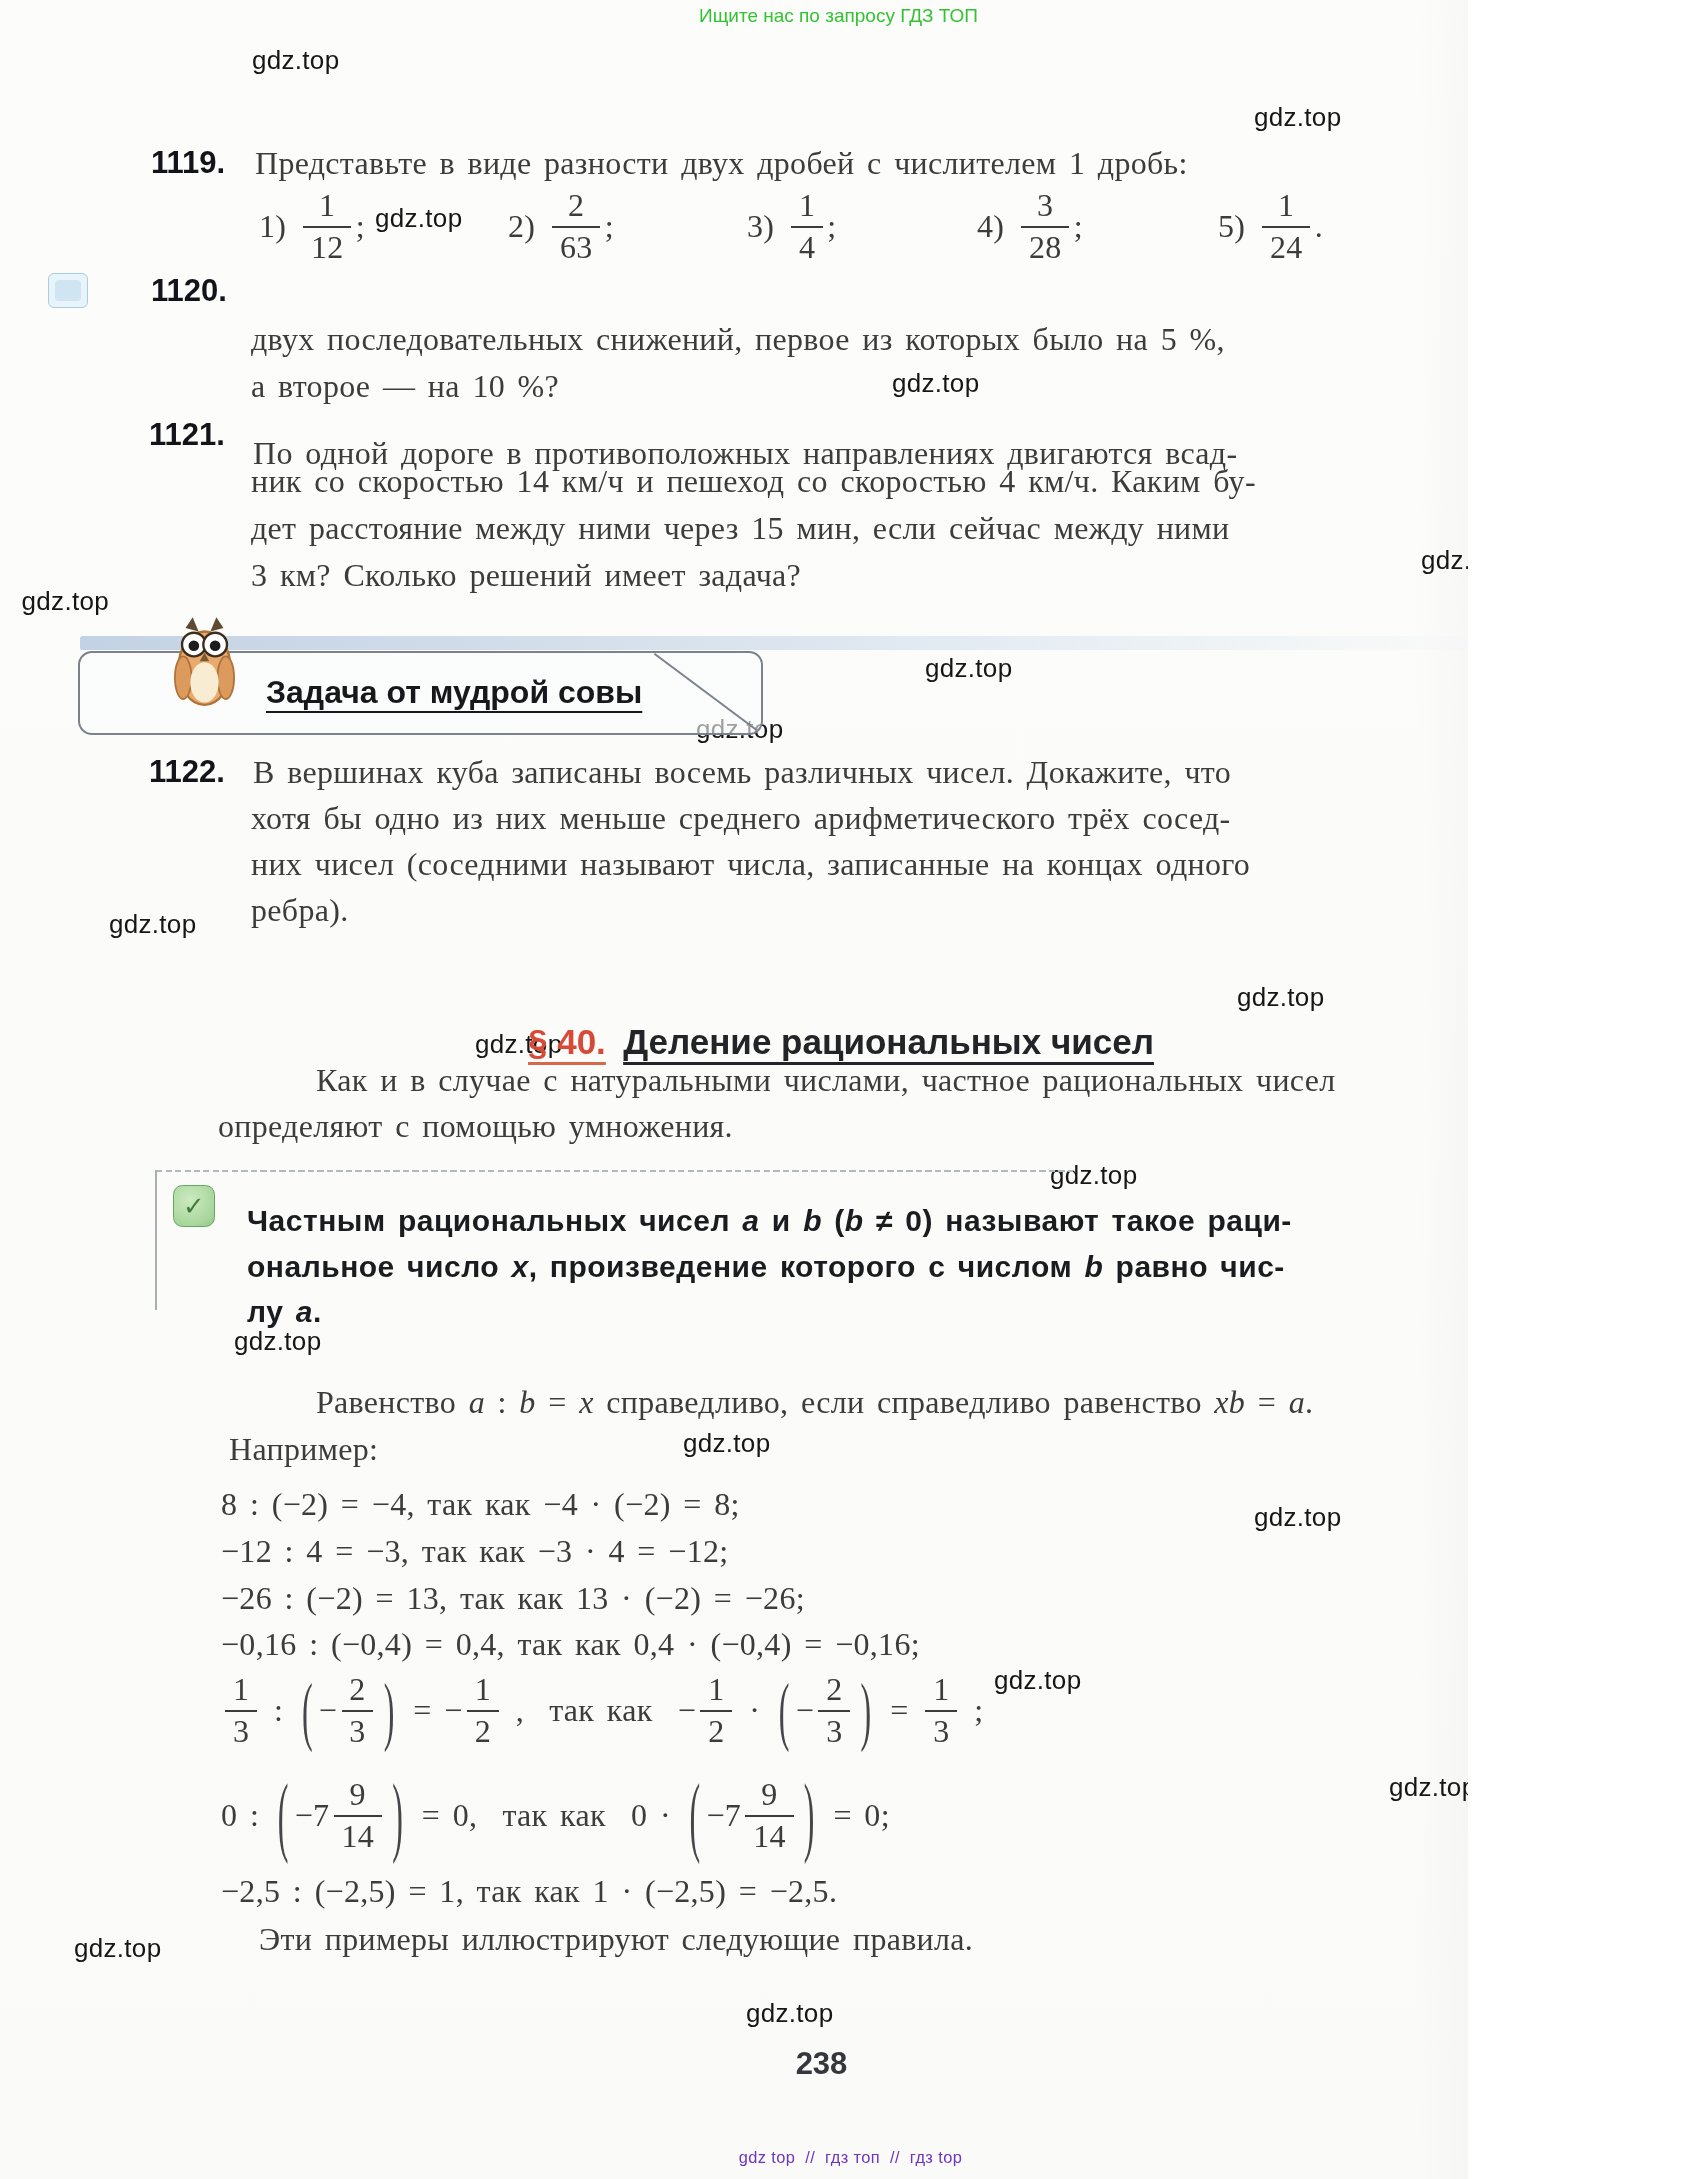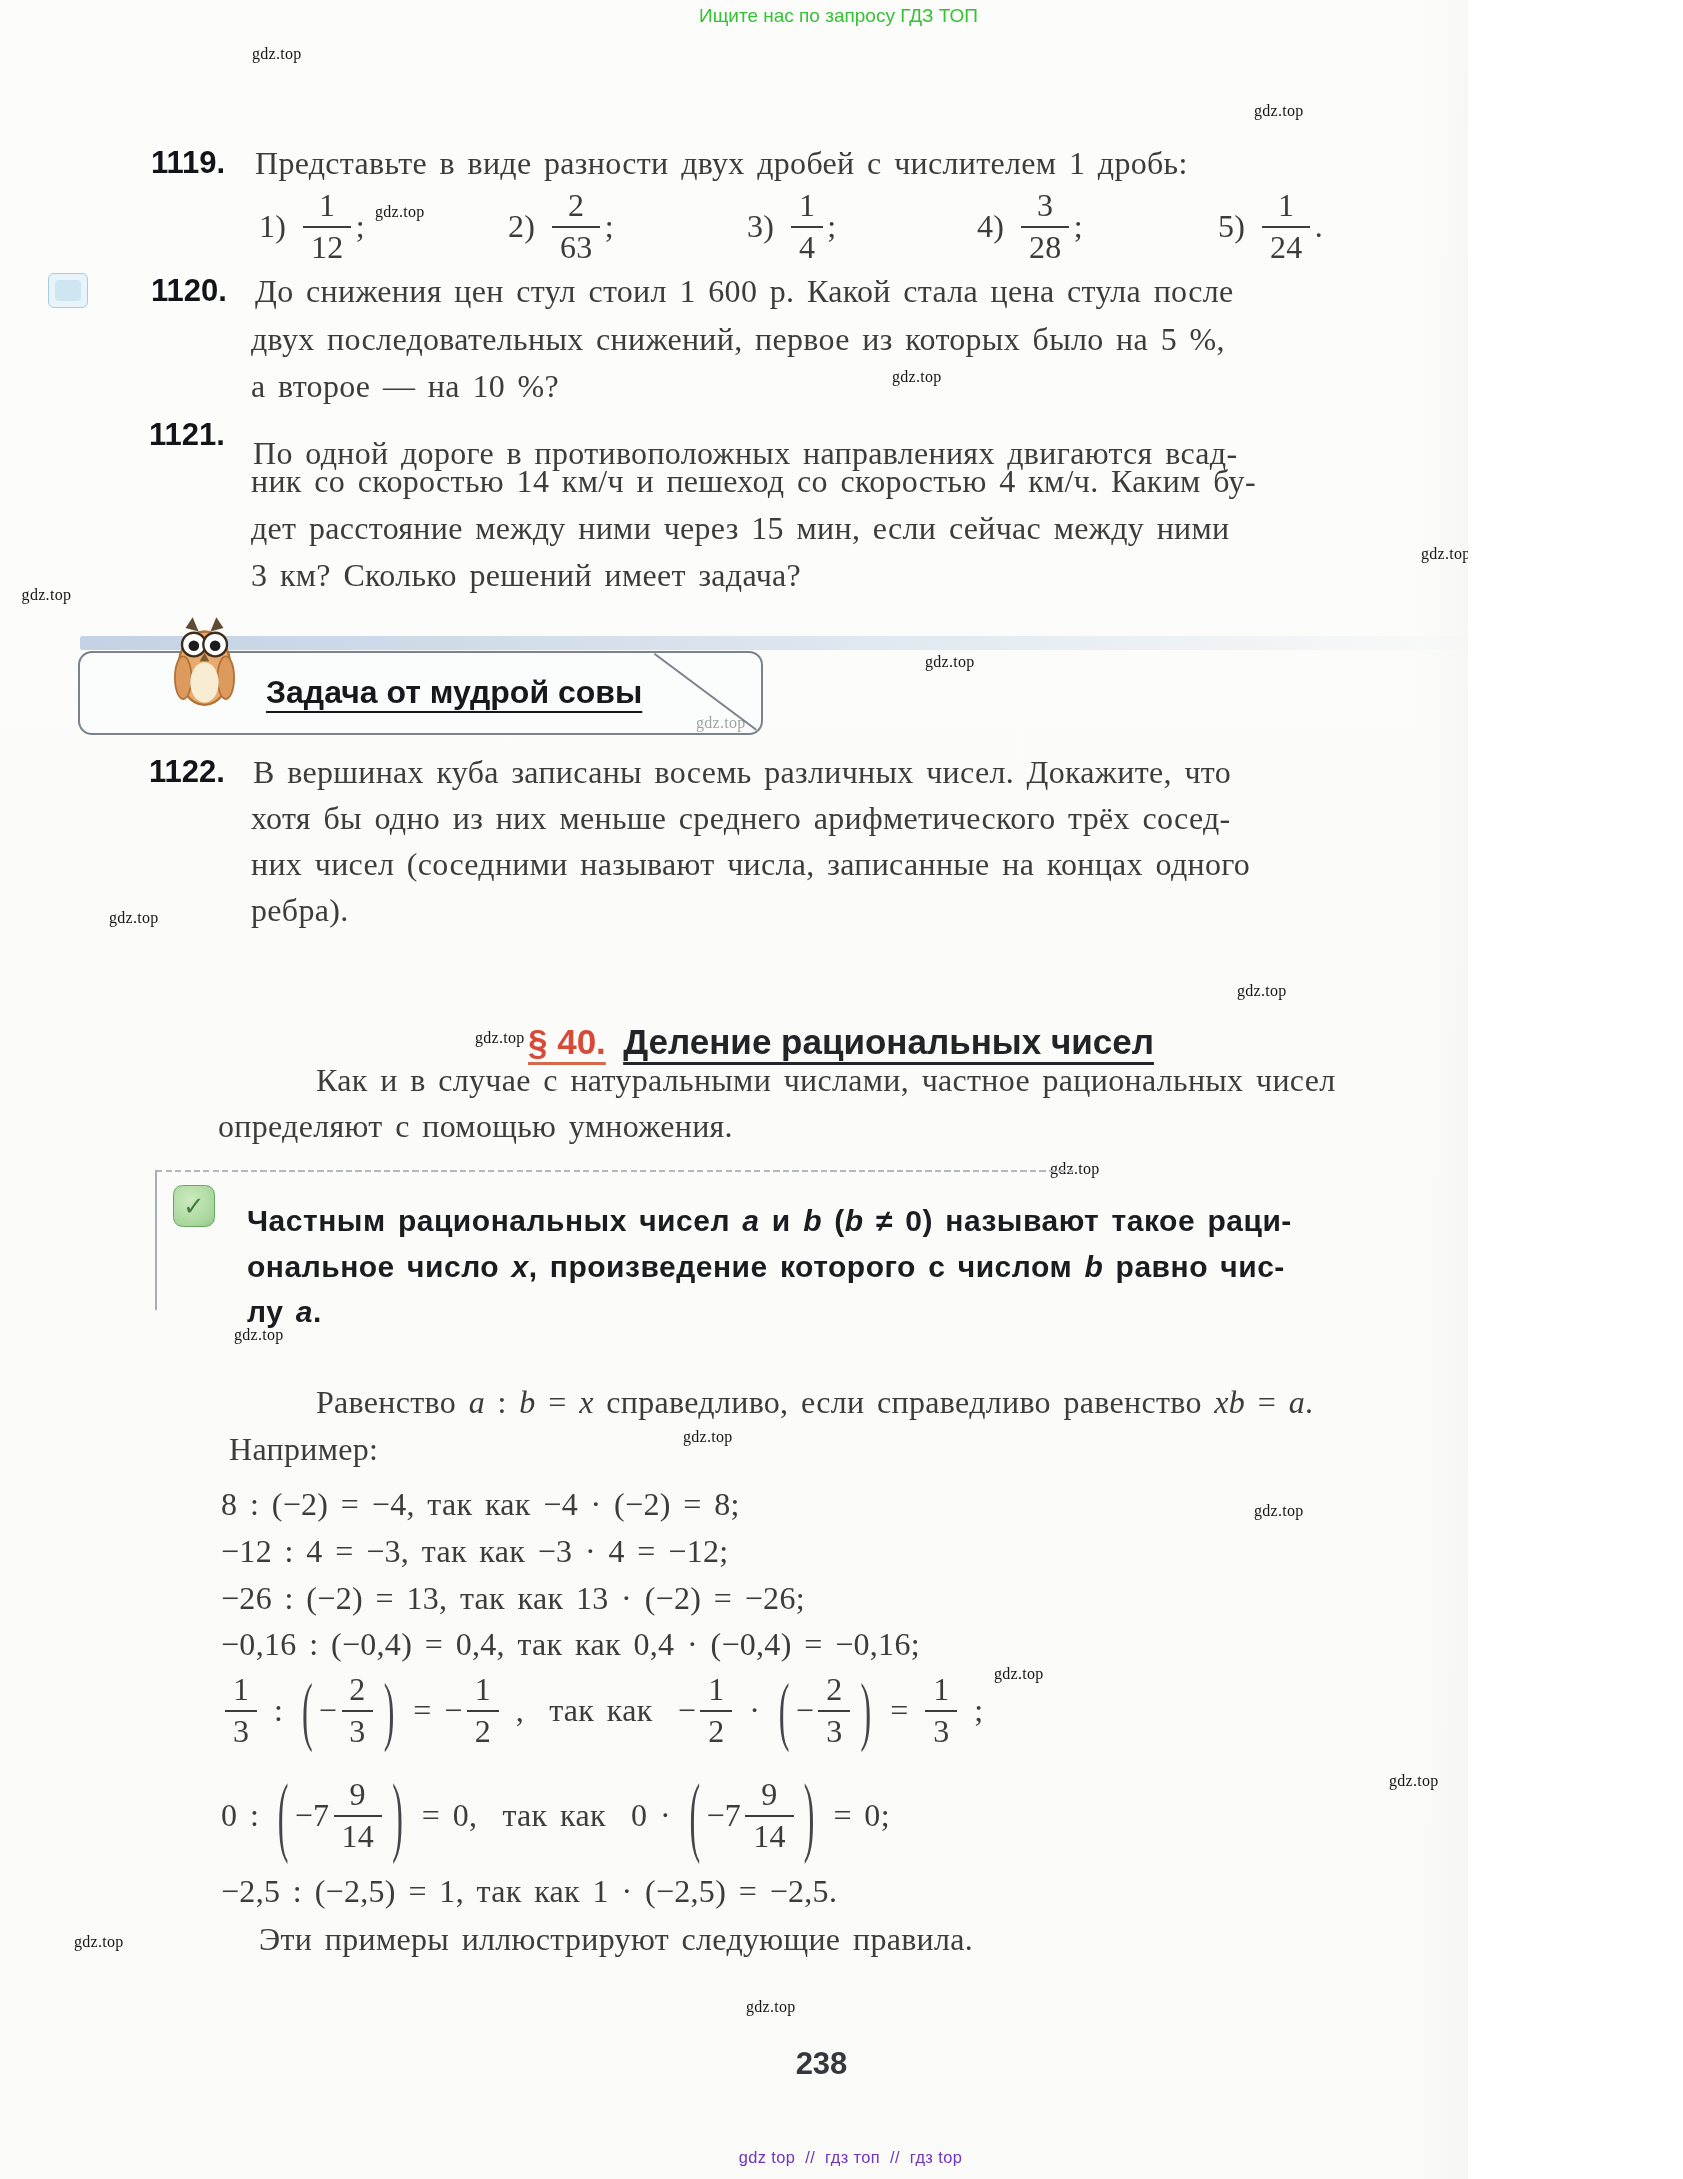--- a/index.html
+++ b/index.html
@@ -4,21 +4,21 @@
 <style>
   html,body{margin:0;padding:0;background:#ffffff;}
   #canvas{
     position:relative;width:1468px;height:2180px;overflow:hidden;
     background:linear-gradient(180deg,#fcfcfa 0%,#fbfbf9 60%,#fafaf8 100%);
     font-family:"Liberation Serif","DejaVu Serif",serif;color:#3a3a3a;
   }
   .abs{position:absolute;white-space:pre;}
   .serif{font-family:"Liberation Serif","DejaVu Serif",serif;font-size:32px;color:#3c3c3c;letter-spacing:0.3px;word-spacing:4.3px;}
   .pnum{font-family:"Liberation Sans","DejaVu Sans",sans-serif;font-weight:bold;font-size:31px;color:#131419;}
-  .wm{font-family:Liberation Serif, serif;font-size:16px;color:#161616;letter-spacing:0.3px;}
+  .wm{font-family:Liberation Sans, sans-serif;font-size:26px;color:#161616;letter-spacing:0.3px;}
   .green-note{font-family:"Liberation Sans","DejaVu Sans",sans-serif;font-size:19px;color:#35c235;}
   .frac{display:inline-block;text-align:center;vertical-align:middle;margin:0 4.3px;line-height:1.05;}
   .frac .fn{display:block;padding:0.9px 7.8px 3.5px;border-bottom:2.6px solid #3c3c3c;}
   .frac .fd{display:block;padding:3.5px 7.8px 0;}
   .tokline{display:flex;align-items:center;}
   .bigp{display:inline-block;font-weight:300;margin:0 6px;color:#46464a;}
   .it{font-style:italic;}
   .defline{font-family:"Liberation Sans","DejaVu Sans",sans-serif;font-weight:bold;font-size:30px;color:#1b1c20;letter-spacing:0.5px;word-spacing:3.5px;}
   .sec-title{font-family:"Liberation Sans","DejaVu Sans",sans-serif;font-weight:bold;font-size:35px;}
   .sec-mark{color:#d84a38;text-decoration:underline;text-decoration-thickness:2.6px;text-underline-offset:7.8px;text-decoration-color:#d8684a;}
@@ -80,21 +80,20 @@
   <div class="abs serif" style="left:255px;top:145px;">Представьте в виде разности двух дробей с числителем 1 дробь:</div>
   <div class="abs serif tokline" style="left:259px;top:185px;height:83px;"><span>1) </span><span class="frac"><span class="fn">1</span><span class="fd">12</span></span><span>;</span></div>
   <div class="abs serif tokline" style="left:508px;top:185px;height:83px;"><span>2) </span><span class="frac"><span class="fn">2</span><span class="fd">63</span></span><span>;</span></div>
   <div class="abs serif tokline" style="left:747px;top:185px;height:83px;"><span>3) </span><span class="frac"><span class="fn">1</span><span class="fd">4</span></span><span>;</span></div>
   <div class="abs serif tokline" style="left:977px;top:185px;height:83px;"><span>4) </span><span class="frac"><span class="fn">3</span><span class="fd">28</span></span><span>;</span></div>
   <div class="abs serif tokline" style="left:1218px;top:185px;height:83px;"><span>5) </span><span class="frac"><span class="fn">1</span><span class="fd">24</span></span><span>.</span></div>
 
   <div class="abs blue-icon" style="left:48px;top:273px;width:38px;height:33px;"><div class="inner"></div></div>
 
   <div class="abs pnum" style="left:151px;top:273px;">1120.</div>
-  <div class="abs serif" style="left:255px;top:273px;">До снижения цен стул стоил 1 600 р. Какой стала цена стула после</div>
   <div class="abs serif" style="left:251px;top:321px;">двух последовательных снижений, первое из которых было на 5 %,</div>
   <div class="abs serif" style="left:251px;top:368px;">а второе — на 10 %?</div>
 
   <div class="abs pnum" style="left:149px;top:417px;">1121.</div>
   <div class="abs serif" style="left:253px;top:435px;">По одной дороге в противоположных направлениях двигаются всад-</div>
   <div class="abs serif" style="left:251px;top:463px;">ник со скоростью 14 км/ч и пешеход со скоростью 4 км/ч. Каким бу-</div>
   <div class="abs serif" style="left:251px;top:510px;">дет расстояние между ними через 15 мин, если сейчас между ними</div>
   <div class="abs serif" style="left:251px;top:557px;">3 км? Сколько решений имеет задача?</div>
 
   <div class="abs stripe" style="left:80px;top:636px;width:1431px;height:14px;"></div>

